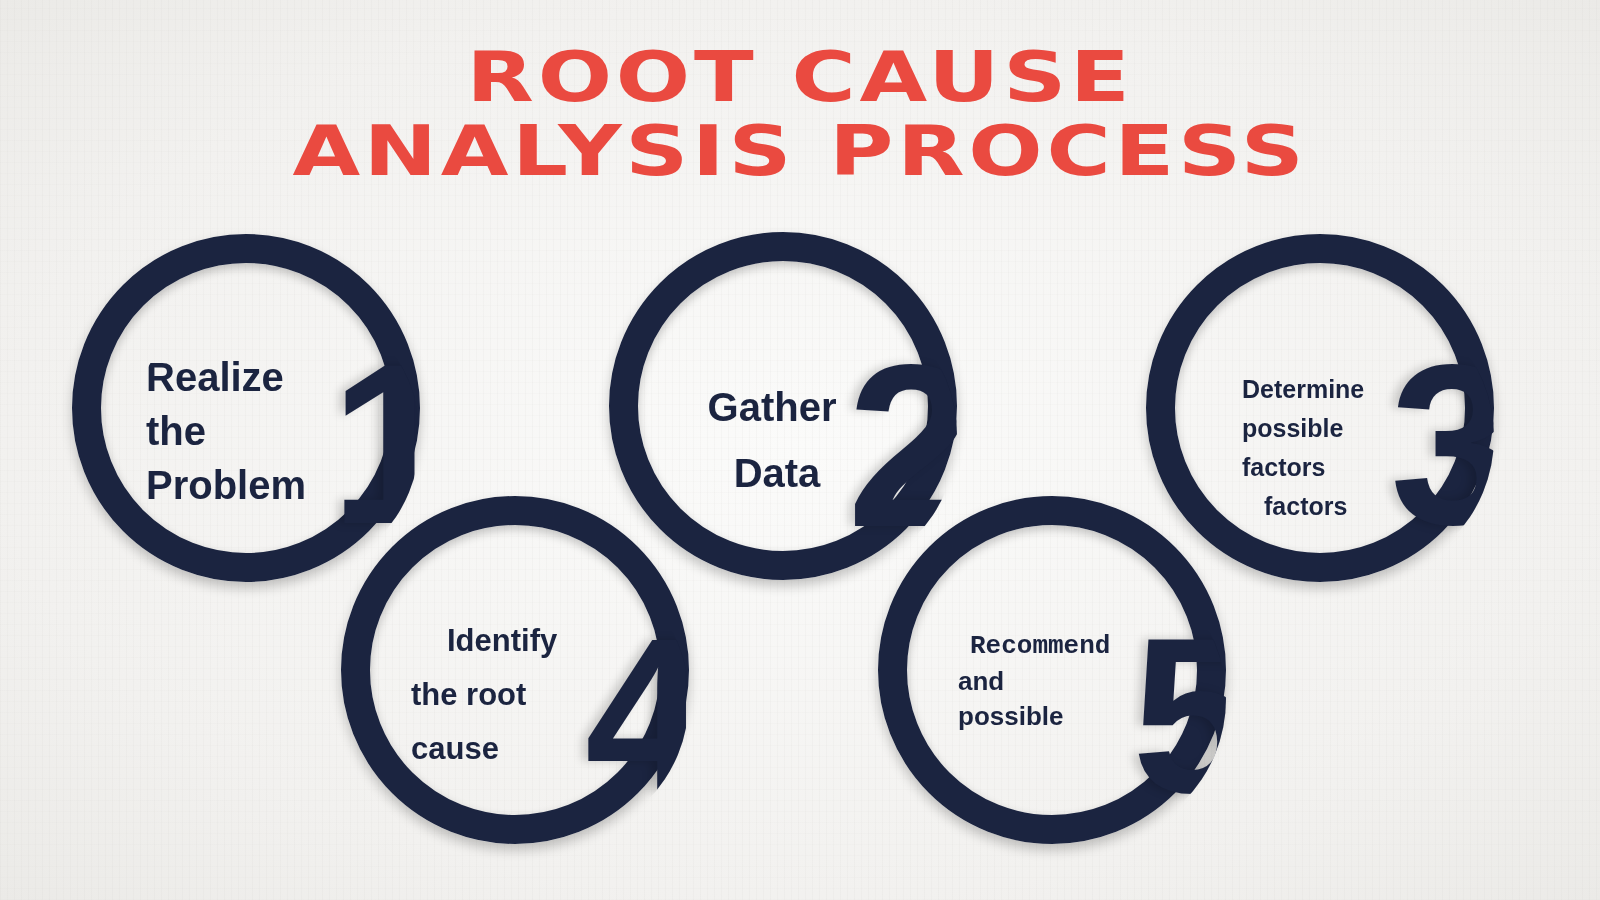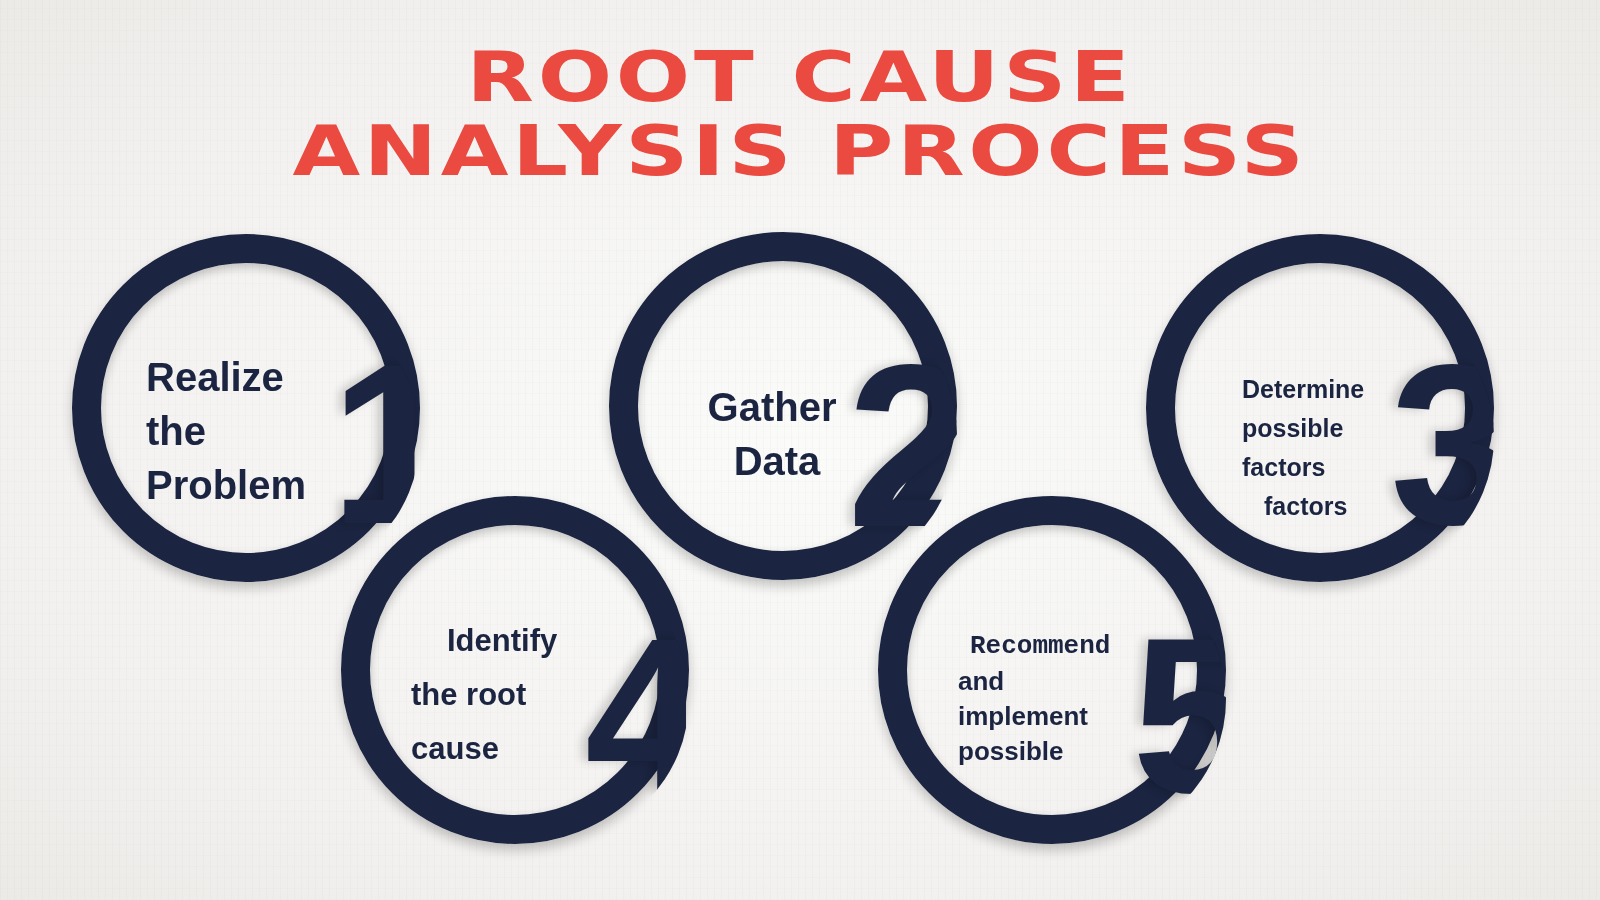--- a/index.html
+++ b/index.html
@@ -60,21 +60,21 @@
       <span>Problem</span>
     </div>
   </div>
 </div>
 
 <div class="ring" style="left:609px; top:232px;">
   <div class="inner">
     <div class="numeral" style="left:180px; top:40px; font-size:232px; line-height:232px;">2</div>
     <div class="label" style="left:30px; top:90px; width:150px; font-size:40px; line-height:54px; text-align:center;">
       <span>Gather</span>
-      <span style="padding-left:10px;">Data</span>
+      <span style="padding-left:10px;margin-top:12px;">Data</span>
     </div>
   </div>
 </div>
 
 <div class="ring" style="left:1146px; top:234px;">
   <div class="inner">
     <div class="numeral" style="left:186px; top:38px; font-size:228px; line-height:228px;">3</div>
     <div class="label" style="left:38px; top:78px; width:180px; font-size:25px; line-height:39px;">
       <span>Determine</span>
       <span>possible</span>
@@ -94,17 +94,16 @@
     </div>
   </div>
 </div>
 
 <div class="ring" style="left:878px; top:496px;">
   <div class="inner">
     <div class="numeral" style="left:196px; top:52px; font-size:220px; line-height:220px;">5</div>
     <div class="label" style="left:22px; top:75px; width:190px; font-size:26px; line-height:35px;">
       <span style="padding-left:12px;font-family:Liberation Mono, monospace;">Recommend</span>
       <span>and</span>
-      <span>implement</span>
       <span>possible</span>
     </div>
   </div>
 </div>
 
 </body></html>

